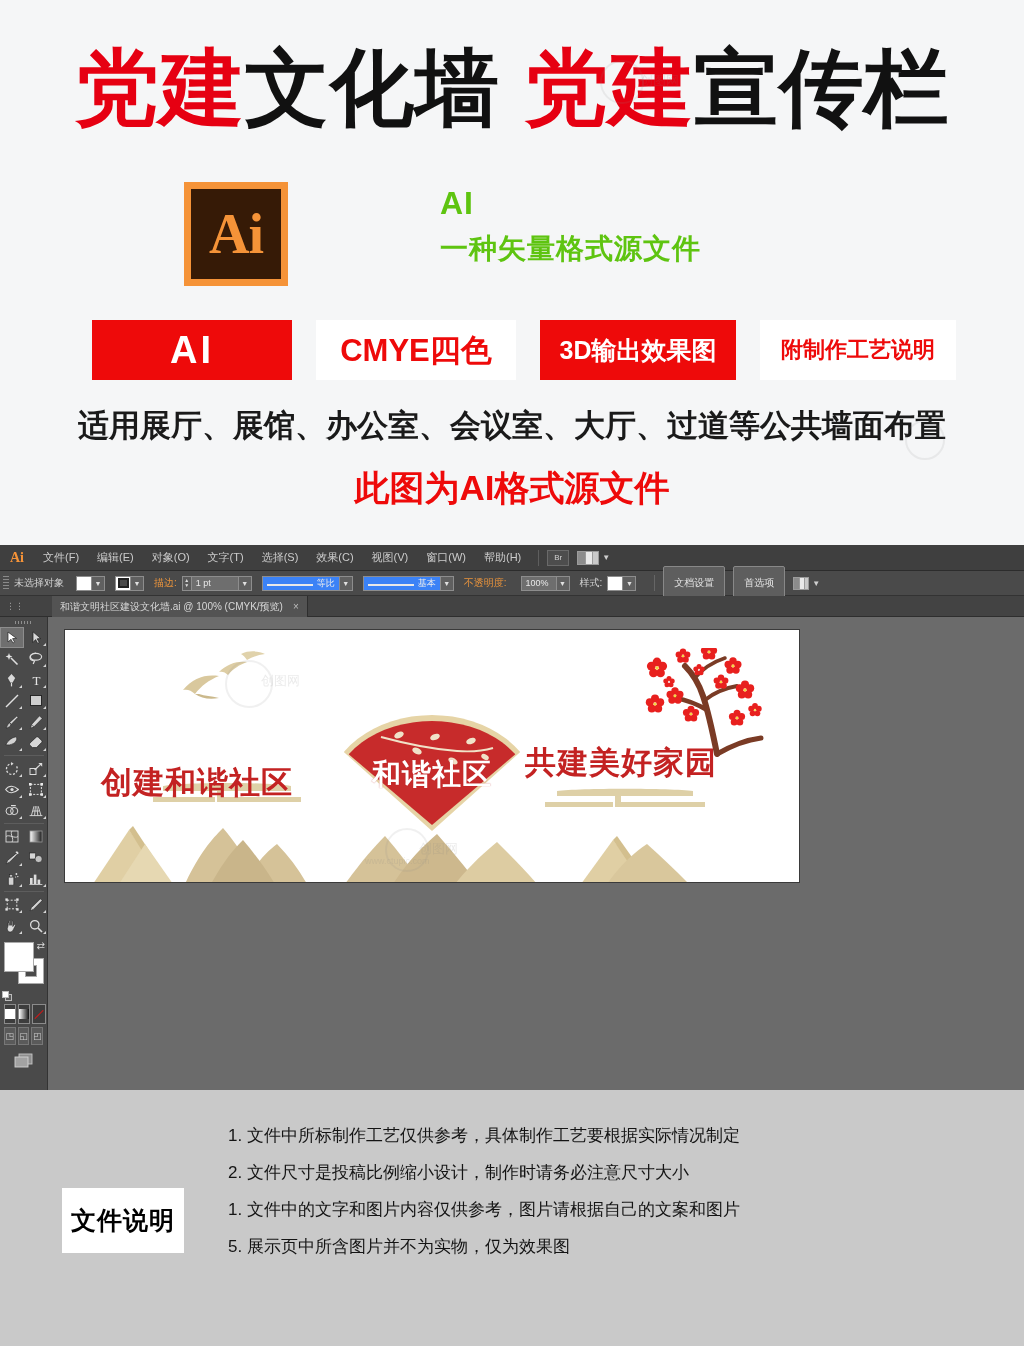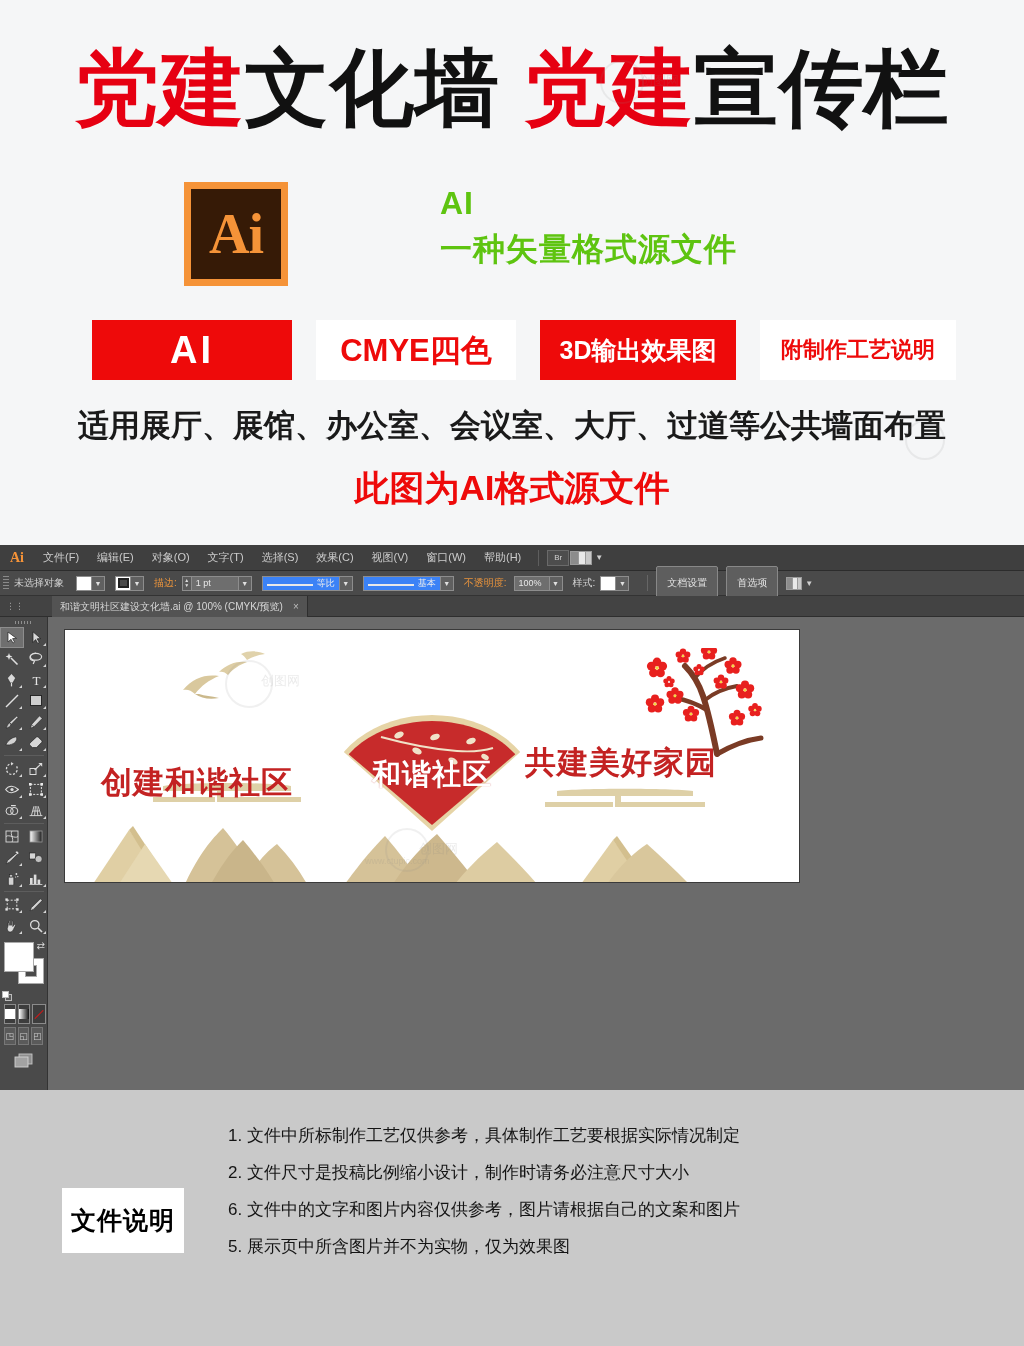--- a/index.html
+++ b/index.html
@@ -57,21 +57,21 @@
     left: 440px; top: 182px;
     color: #5ec410;
   }
   .green-line1 {
     font-size: 32px;
     font-weight: bold;
     line-height: 42px;
     letter-spacing: 1px;
   }
   .green-line2 {
-    font-size: 32px;
+    font-size: 28px;
     font-weight: bold;
     line-height: 50px;
     letter-spacing: 1px;
     white-space: nowrap;
   }
 
   .badges {
     position: absolute;
     left: 92px; top: 320px;
     width: 864px; height: 60px;
@@ -168,21 +168,21 @@
     background: #5e5e5e;
     margin: 0 8px;
   }
   .mini-btn {
     width: 22px; height: 16px;
     border: 1px solid #6a6a6a;
     background: #4d4d4d;
     color: #cfcfcf;
     font-size: 8px;
     display: flex; align-items: center; justify-content: center;
-    margin-right: 1px;
+    margin-right: 8px;
   }
   .ws-btn {
     width: 22px; height: 14px;
     border: 1px solid #9b9b9b;
     background: #d4d4d4;
     display: flex;
   }
   .ws-btn i { display: block; height: 100%; }
   .ws-btn i.a { width: 34%; background: #8c8c8c; }
   .ws-btn i.b { width: 33%; background: #e9e9e9; border-left: 1px solid #9b9b9b; }
@@ -564,21 +564,21 @@
 
     <div class="ctrl-group">
       <div class="linebox">
         <span class="lnn"></span>
           <span>基本</span>
       </div>
       <div class="dd">▼</div>
     </div>
 
     <div class="ctrl-group">
-      <span class="orange" style="margin-right:7px;">不透明度:</span>
+      <span class="orange" style="margin-right:14px;">不透明度:</span>
       <div class="field" style="width:36px;">100%</div>
       <div class="dd">▼</div>
     </div>
 
     <div class="ctrl-group">
       <span style="margin-right:5px;">样式:</span>
       <div class="sw"></div>
       <div class="dd">▼</div>
     </div>
 
@@ -1036,15 +1036,15 @@
   </div>
 </div>
 
 <div class="notes"></div>
 
 <div class="notes-label">文件说明</div>
 
 <div class="notes-list">
   <div class="note-line">1. 文件中所标制作工艺仅供参考，具体制作工艺要根据实际情况制定</div>
   <div class="note-line">2. 文件尺寸是投稿比例缩小设计，制作时请务必注意尺寸大小</div>
-  <div class="note-line">6. 文件中的文字和图片内容仅供参考，图片请根据自己的文案和图片</div>
+  <div class="note-line">1. 文件中的文字和图片内容仅供参考，图片请根据自己的文案和图片</div>
   <div class="note-line">5. 展示页中所含图片并不为实物，仅为效果图</div>
 </div>
 
 </body></html>

